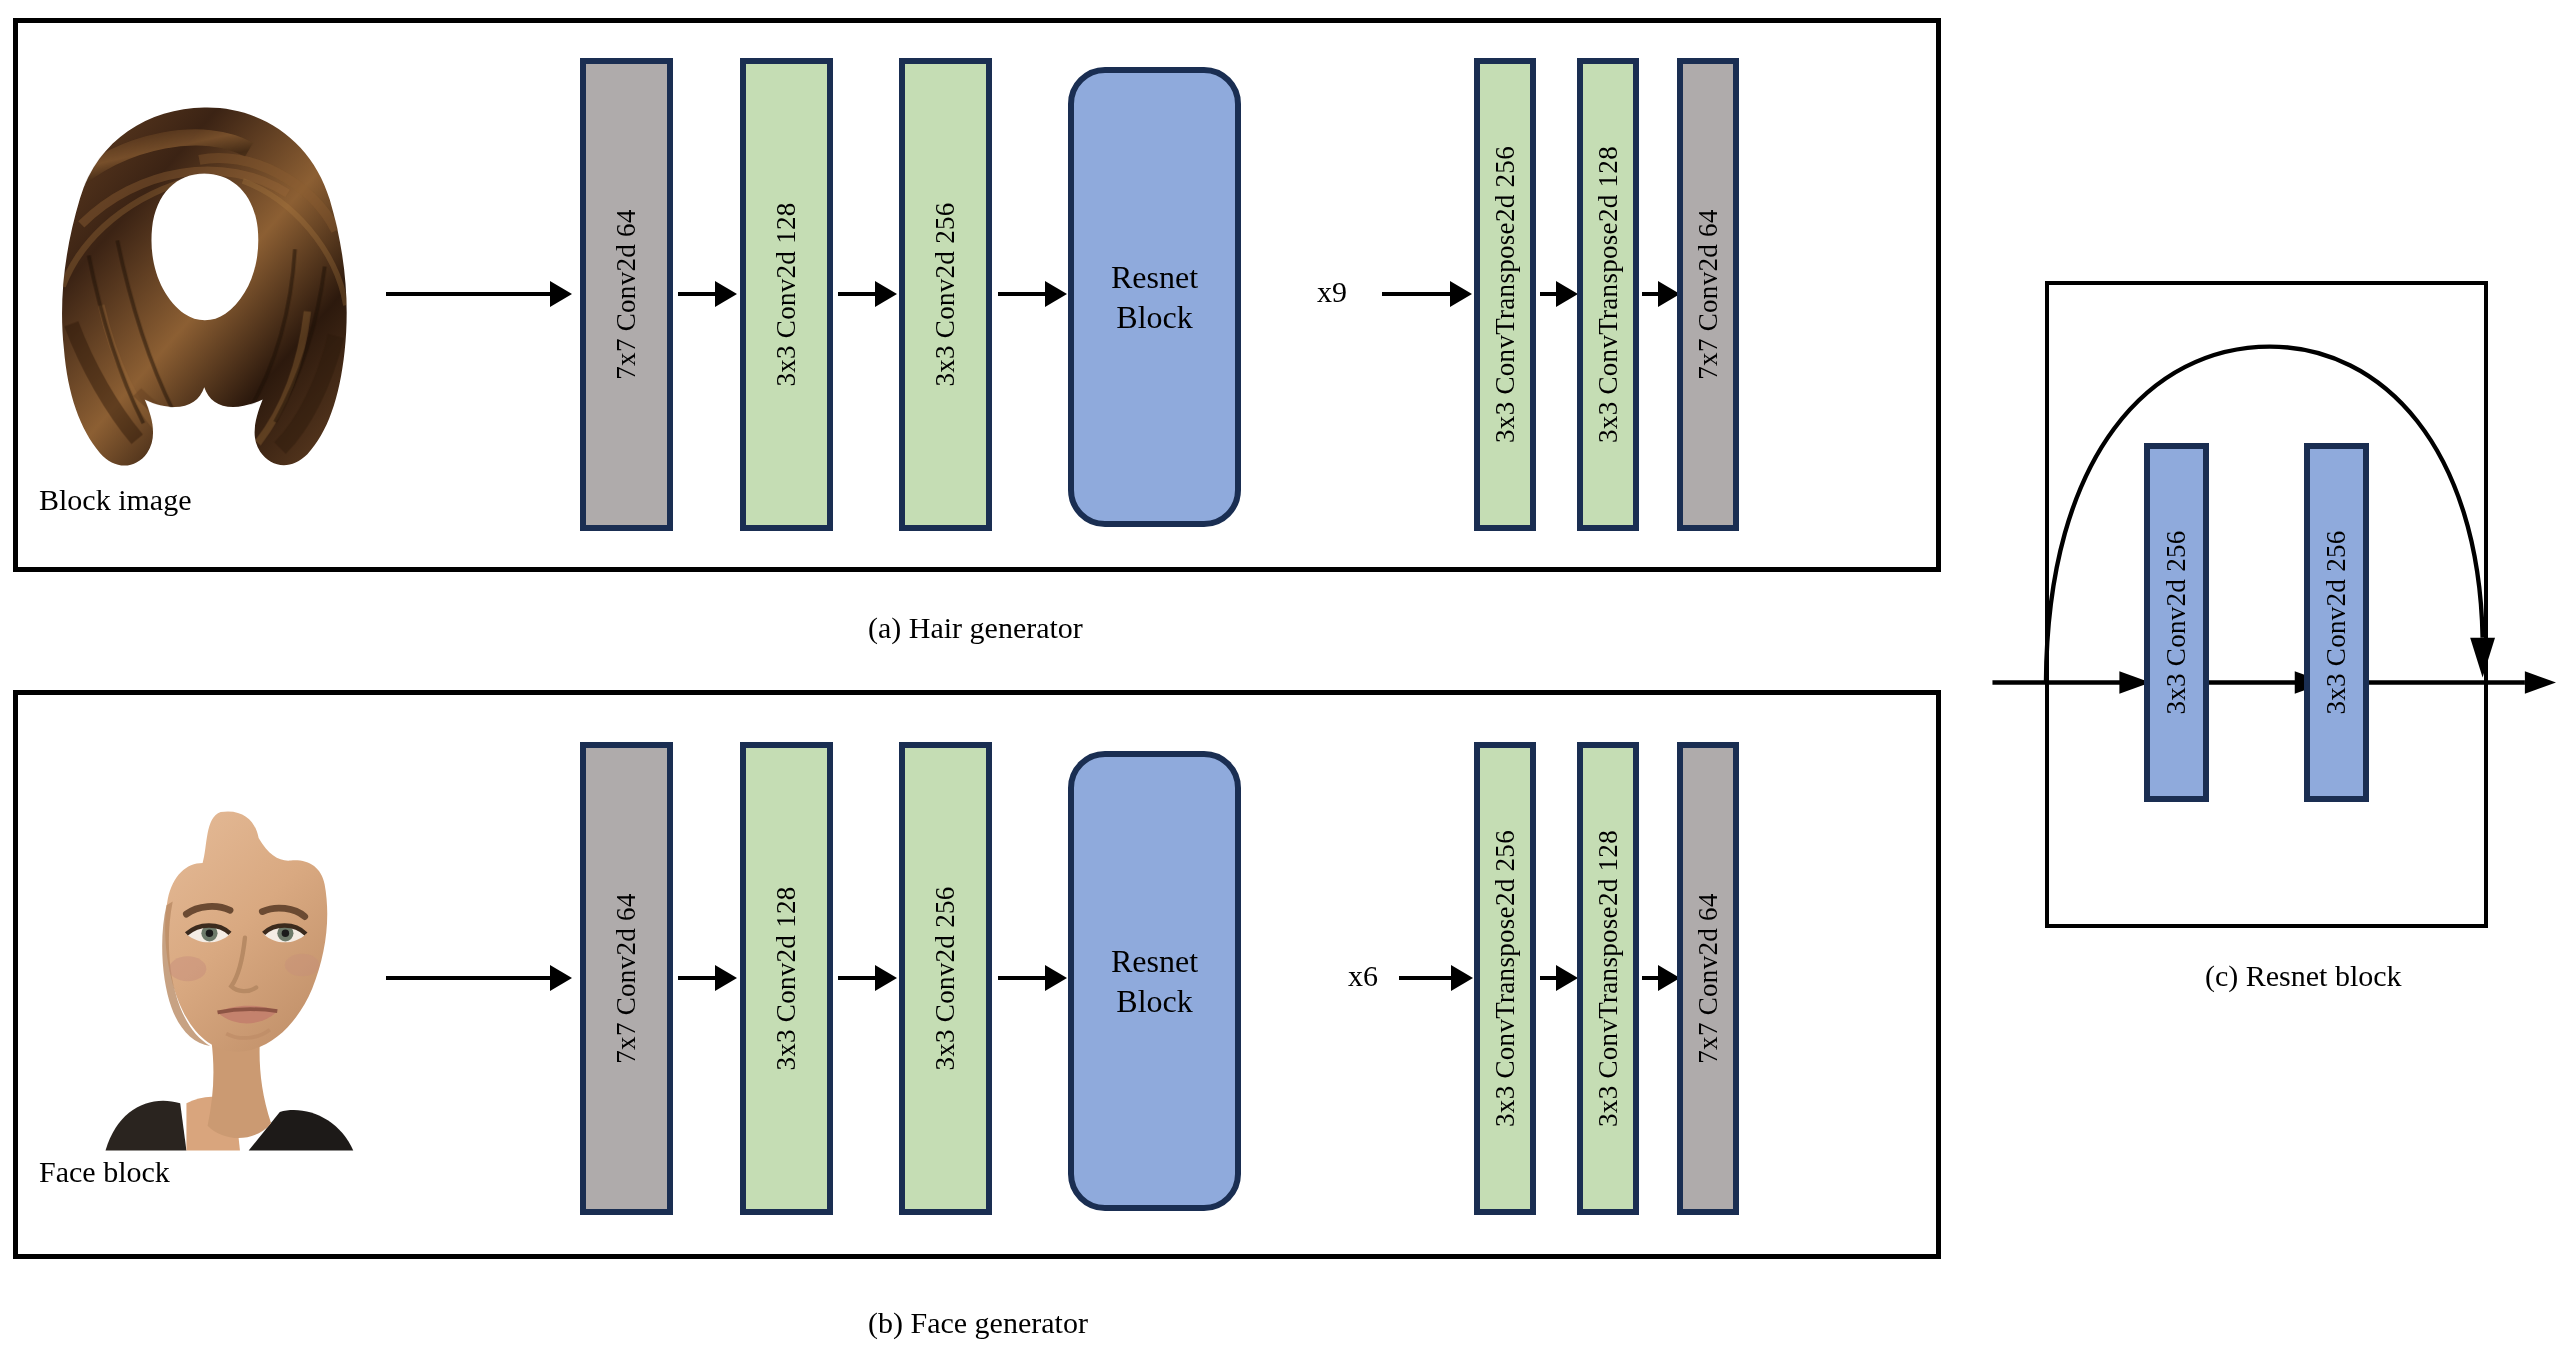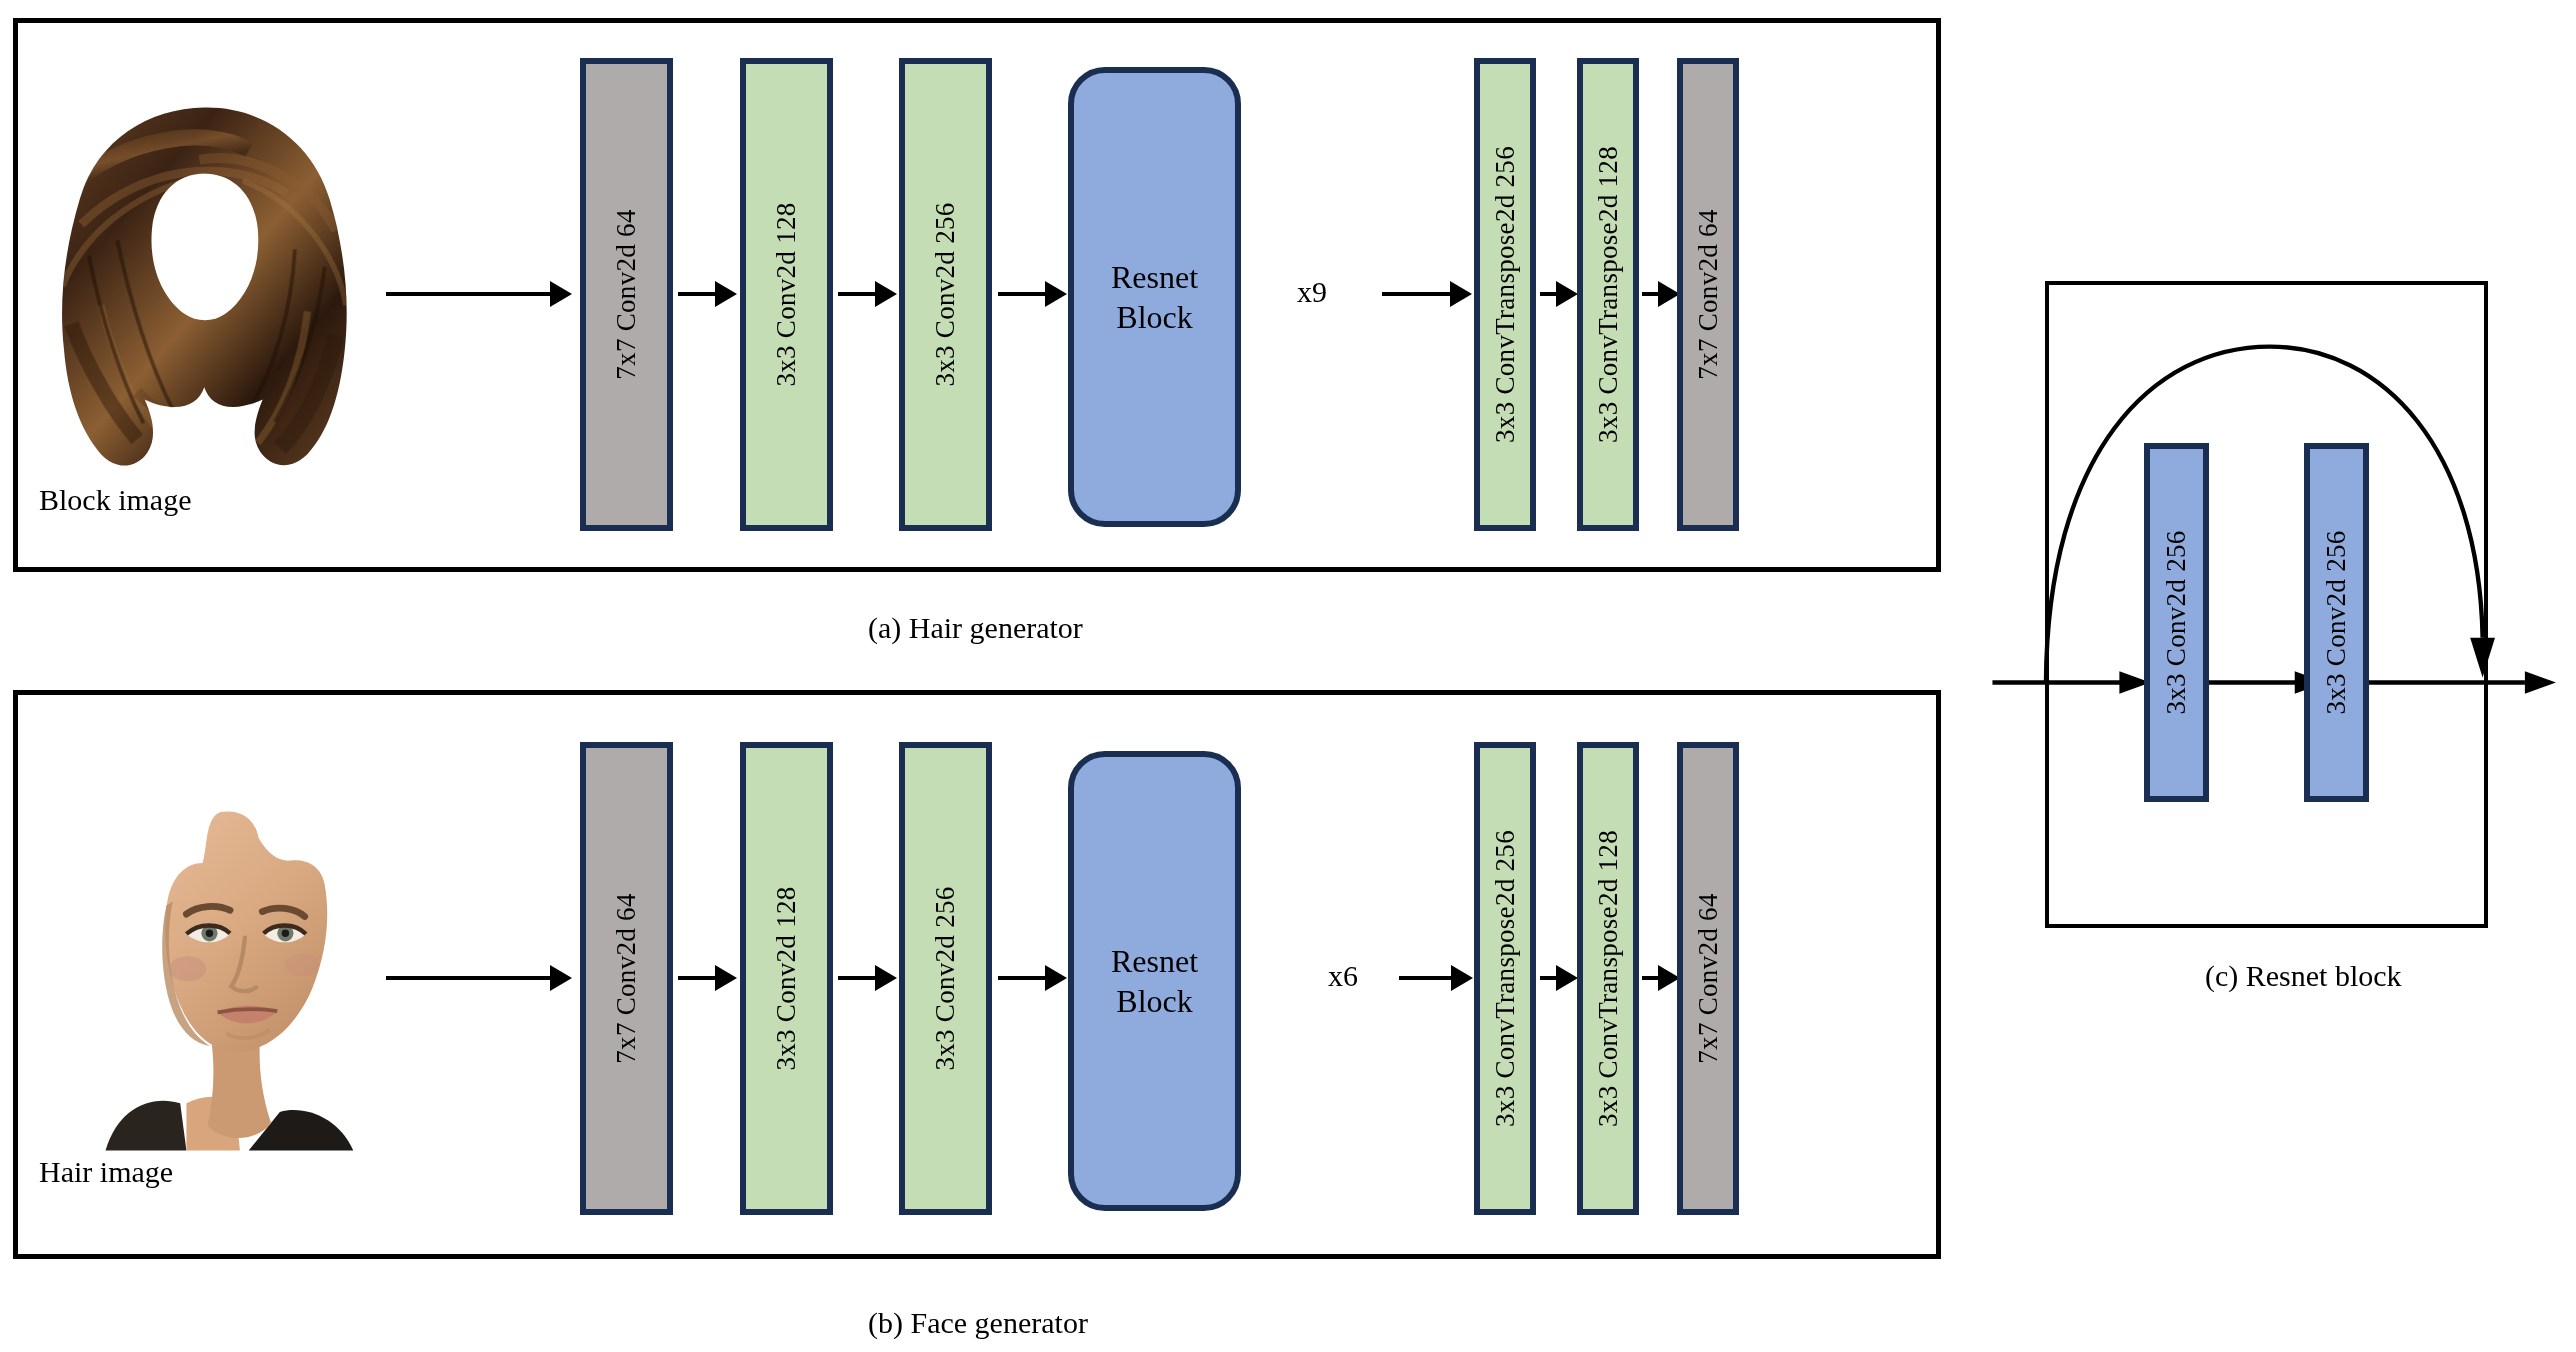--- a/index.html
+++ b/index.html
@@ -30,21 +30,21 @@
           display:flex;flex-direction:column;align-items:center;justify-content:center;}
   .resnet .rtext{font-size:32px;line-height:1.25;text-align:center;color:#000;}
 
   
   .arrow{position:absolute;height:0;}
   .arrow .shaft{position:absolute;left:0;top:0;height:4.4px;background:#000;}
   .arrow .head{position:absolute;top:-11.2px;width:0;height:0;
      border-top:13px solid transparent;border-bottom:13px solid transparent;
      border-left:22.4px solid #000;}
 
-  .xlabel{position:absolute;font-size:30px;line-height:1;color:#000;white-space:nowrap;}
+  .xlabel{position:absolute;font-size:30px;line-height:1;color:#000;white-space:nowrap;margin-left:20px;}
 
   .imglabel{position:absolute;font-size:30px;line-height:1;color:#000;white-space:nowrap;}
 
   
   .photo{position:absolute;}
 </style>
 </head>
 <body>
 
 <div class="stage">
@@ -214,21 +214,21 @@
     <path d="M244,218 C240,256 232,282 222,296 C232,306 250,306 262,298" stroke="#b78a64" stroke-width="7" fill="none" stroke-linecap="round"></path>
 
     <ellipse cx="152" cy="268" rx="30" ry="20" fill="#c68b7c" opacity=".45"></ellipse>
     <ellipse cx="336" cy="262" rx="28" ry="18" fill="#c68b7c" opacity=".35"></ellipse>
 
     <path d="M200,338 C226,324 268,324 296,336 C270,362 226,362 200,338 Z" fill="#c4826d"></path>
     <path d="M200,338 C230,332 268,332 296,336" stroke="#8d5444" stroke-width="6" fill="none"></path>
 
     <path d="M214,372 C236,384 266,380 284,366" stroke="#bd8c66" stroke-width="6" fill="none" opacity=".7"></path>
   </svg>
-  <div class="imglabel" style="left:39px;top:1157px;">Hair image</div>
+  <div class="imglabel" style="left:39px;top:1157px;">Face block</div>
 
   <div class="arrow" style="left:386px;top:976px;width:187px;">
     <div class="shaft" style="width:164px;"></div>
       <div class="head" style="left:164px;"></div>
   </div>
 
   <div class="block gray" style="left:580px;top:742px;width:93px;height:473px;">
     <span class="vtext">7x7 Conv2d 64</span>
     </div>
 

